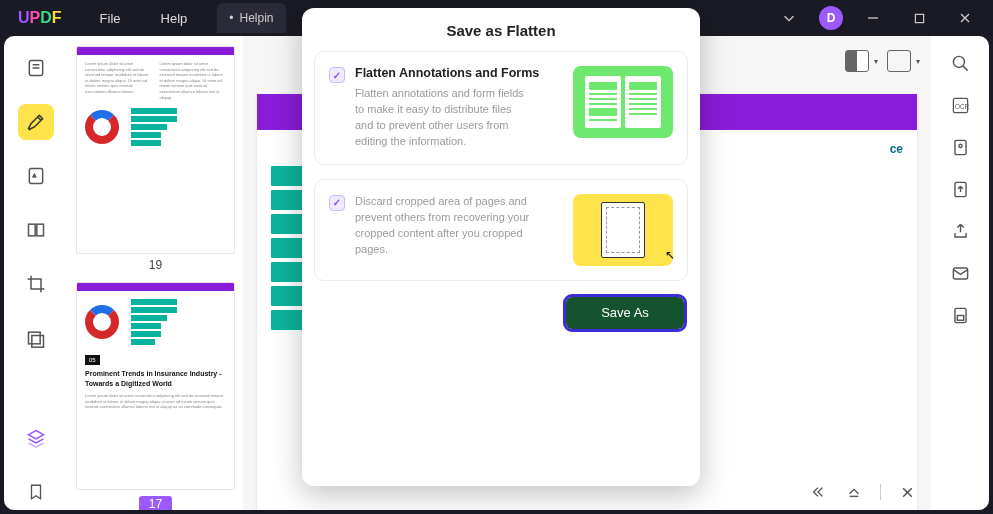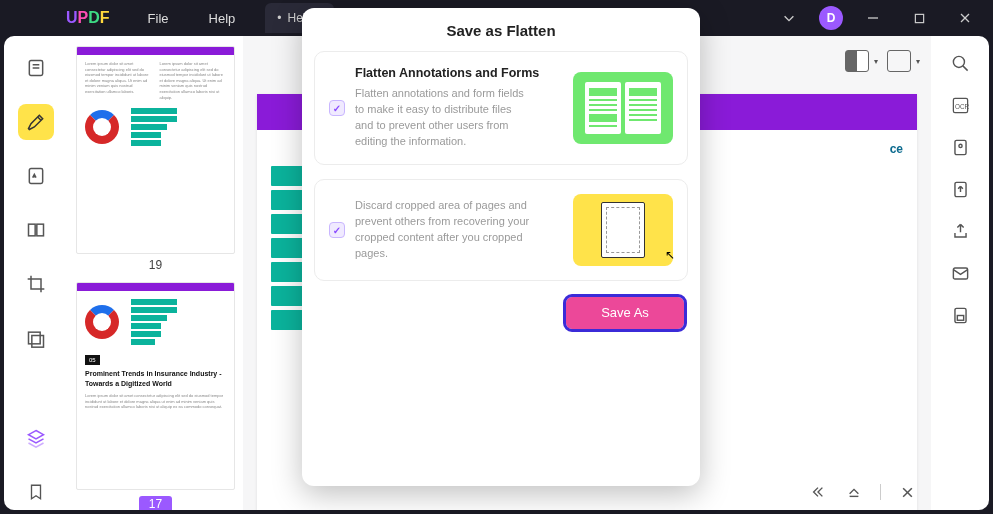--- a/index.html
+++ b/index.html
@@ -1,18 +1,18 @@
 <!DOCTYPE html>
 <html><head>
 <meta charset="utf-8">
 <style>
 * { box-sizing: border-box; margin: 0; padding: 0; }
 body { width: 993px; height: 514px; font-family: -apple-system, Segoe UI, sans-serif; overflow: hidden; background: #1a1a24; position: relative; }
 
-.titlebar { height: 36px; background: #1a1a24; display: flex; align-items: center; color: #eee; font-size: 13px; margin-left: 48px; }
+.titlebar { height: 36px; background: #1a1a24; display: flex; align-items: center; color: #eee; font-size: 13px; }
 .logo { padding: 0 18px; font-weight: 700; font-size: 16px; }
 .logo span:nth-child(1){color:#9b59ff}.logo span:nth-child(2){color:#ff4db5}.logo span:nth-child(3){color:#3ddc84}.logo span:nth-child(4){color:#ffd93d}
 .menu-item { padding: 0 20px; color: #ddd; cursor: pointer; }
 .tab { background: #2a2a38; height: 30px; display: flex; align-items: center; padding: 0 12px; border-radius: 6px 6px 0 0; margin-left: 10px; font-size: 12px; color: #ccc; gap: 6px; }
 .title-right { margin-left: auto; display: flex; align-items: center; gap: 14px; padding-right: 12px; }
 .avatar { width: 24px; height: 24px; background: #9b59ff; border-radius: 50%; display: flex; align-items: center; justify-content: center; color: #fff; font-size: 12px; font-weight: 600; }
 .win-btn { width: 32px; height: 28px; display: flex; align-items: center; justify-content: center; color: #ccc; cursor: pointer; }
 
 .workspace { position: absolute; top: 36px; left: 4px; right: 4px; bottom: 4px; background: #fff; border-radius: 10px; display: flex; overflow: hidden; }
 
@@ -46,21 +46,21 @@
 .doc-page .hbar .fill { height: 20px; background: #0bb39c; border-radius: 1px; display: flex; align-items: center; justify-content: flex-end; padding-right: 8px; }
 .bottom-controls { position: absolute; bottom: 8px; right: 14px; display: flex; gap: 16px; align-items: center; color: #555; }
 .bottom-controls .bc { width: 20px; height: 20px; display: flex; align-items: center; justify-content: center; cursor: pointer; }
 
 .right-tools { width: 58px; display: flex; flex-direction: column; align-items: center; padding-top: 16px; gap: 20px; color: #555; }
 .rt-icon { width: 22px; height: 22px; display: flex; align-items: center; justify-content: center; cursor: pointer; }
 
 .modal-backdrop { position: absolute; inset: 0; background: transparent; pointer-events: none; }
 .modal { position: absolute; left: 302px; top: 8px; width: 398px; height: 478px; background: #fff; border-radius: 12px; box-shadow: 0 8px 30px rgba(0,0,0,0.25); padding: 14px 12px; pointer-events: auto; }
 .modal h2 { font-size: 15px; font-weight: 600; text-align: center; color: #222; margin-bottom: 12px; }
-.option { border: 1px solid #ececec; border-radius: 10px; padding: 14px 14px; display: flex; gap: 10px; margin-bottom: 14px; position: relative; align-items: center; }
+.option { border: 1px solid #ececec; border-radius: 10px; padding: 14px 14px; display: flex; gap: 10px; margin-bottom: 14px; position: relative; align-items: flex-start; }
 .option .chk { width: 16px; height: 16px; border-radius: 4px; background: #f0eaff; border: 1px solid #c9b6ff; display: flex; align-items: center; justify-content: center; flex-shrink: 0; margin-top: 1px; }
 .option .chk::after { content: "✓"; font-size: 10px; color: #8a4aff; font-weight: 700; }
 .option .txt { flex: 1; }
 .option .ttl { font-size: 12.5px; font-weight: 600; color: #222; margin-bottom: 6px; }
 .option .desc { font-size: 11px; color: #9a9a9a; line-height: 1.45; max-width: 175px; }
 .option .illus { flex-shrink: 0; border-radius: 8px; }
 .illus1 { width: 100px; height: 72px; background: #6fe86f; display: flex; align-items: center; justify-content: center; gap: 4px; }
 .illus1 .pg { width: 36px; height: 52px; background: #fff; border-radius: 2px; padding: 6px 4px; }
 .illus1 .pg .ln { height: 2px; background: #6fe86f; margin-bottom: 3px; }
 .illus1 .pg .blk { height: 8px; background: #6fe86f; margin-bottom: 3px; }
@@ -69,21 +69,21 @@
 .illus2 .sheet { position: absolute; background: #fff; border: 1px solid #333; border-radius: 2px; width: 40px; height: 50px; }
 .illus2 .s1 { left: 0; top: 6px; } .illus2 .s2 { left: 6px; top: 3px; } .illus2 .s3 { left: 12px; top: 0; }
 .illus2 .s3 .a { color: #8ac7ff; font-size: 18px; text-align: center; line-height: 48px; font-weight: 700; }
 .illus3 { width: 100px; height: 72px; background: #ffe34a; display: flex; align-items: center; justify-content: center; }
 .illus3 .pg { width: 44px; height: 56px; background: #fff; border: 1px solid #333; border-radius: 2px; position: relative; }
 .illus3 .pg::before { content: ""; position: absolute; left: 4px; right: 4px; top: 4px; bottom: 4px; border: 1px dashed #999; }
 .illus3 .cursor { position: absolute; right: 12px; bottom: 18px; font-size: 12px; }
 .modal-actions { display: flex; justify-content: flex-end; gap: 18px; margin-top: 16px; padding-right: 4px; }
 .btn { width: 118px; height: 32px; border-radius: 6px; font-size: 13px; display: flex; align-items: center; justify-content: center; cursor: pointer; }
 .btn-cancel { background: #fff; color: #444; }
-.btn-primary { background: #ec4899; color: #fff; outline: 3px solid #3b2bd8; outline-offset: 0; }
+.btn-primary { background: #14532d; color: #fff; outline: 3px solid #3b2bd8; outline-offset: 0; }
 svg { display: block; }
 </style>
 </head>
 <body>
 
 <div class="titlebar">
   <div class="logo">
     <span>U</span><span>P</span><span>D</span><span>F</span>
   </div>
   <div class="menu-item">File</div>

